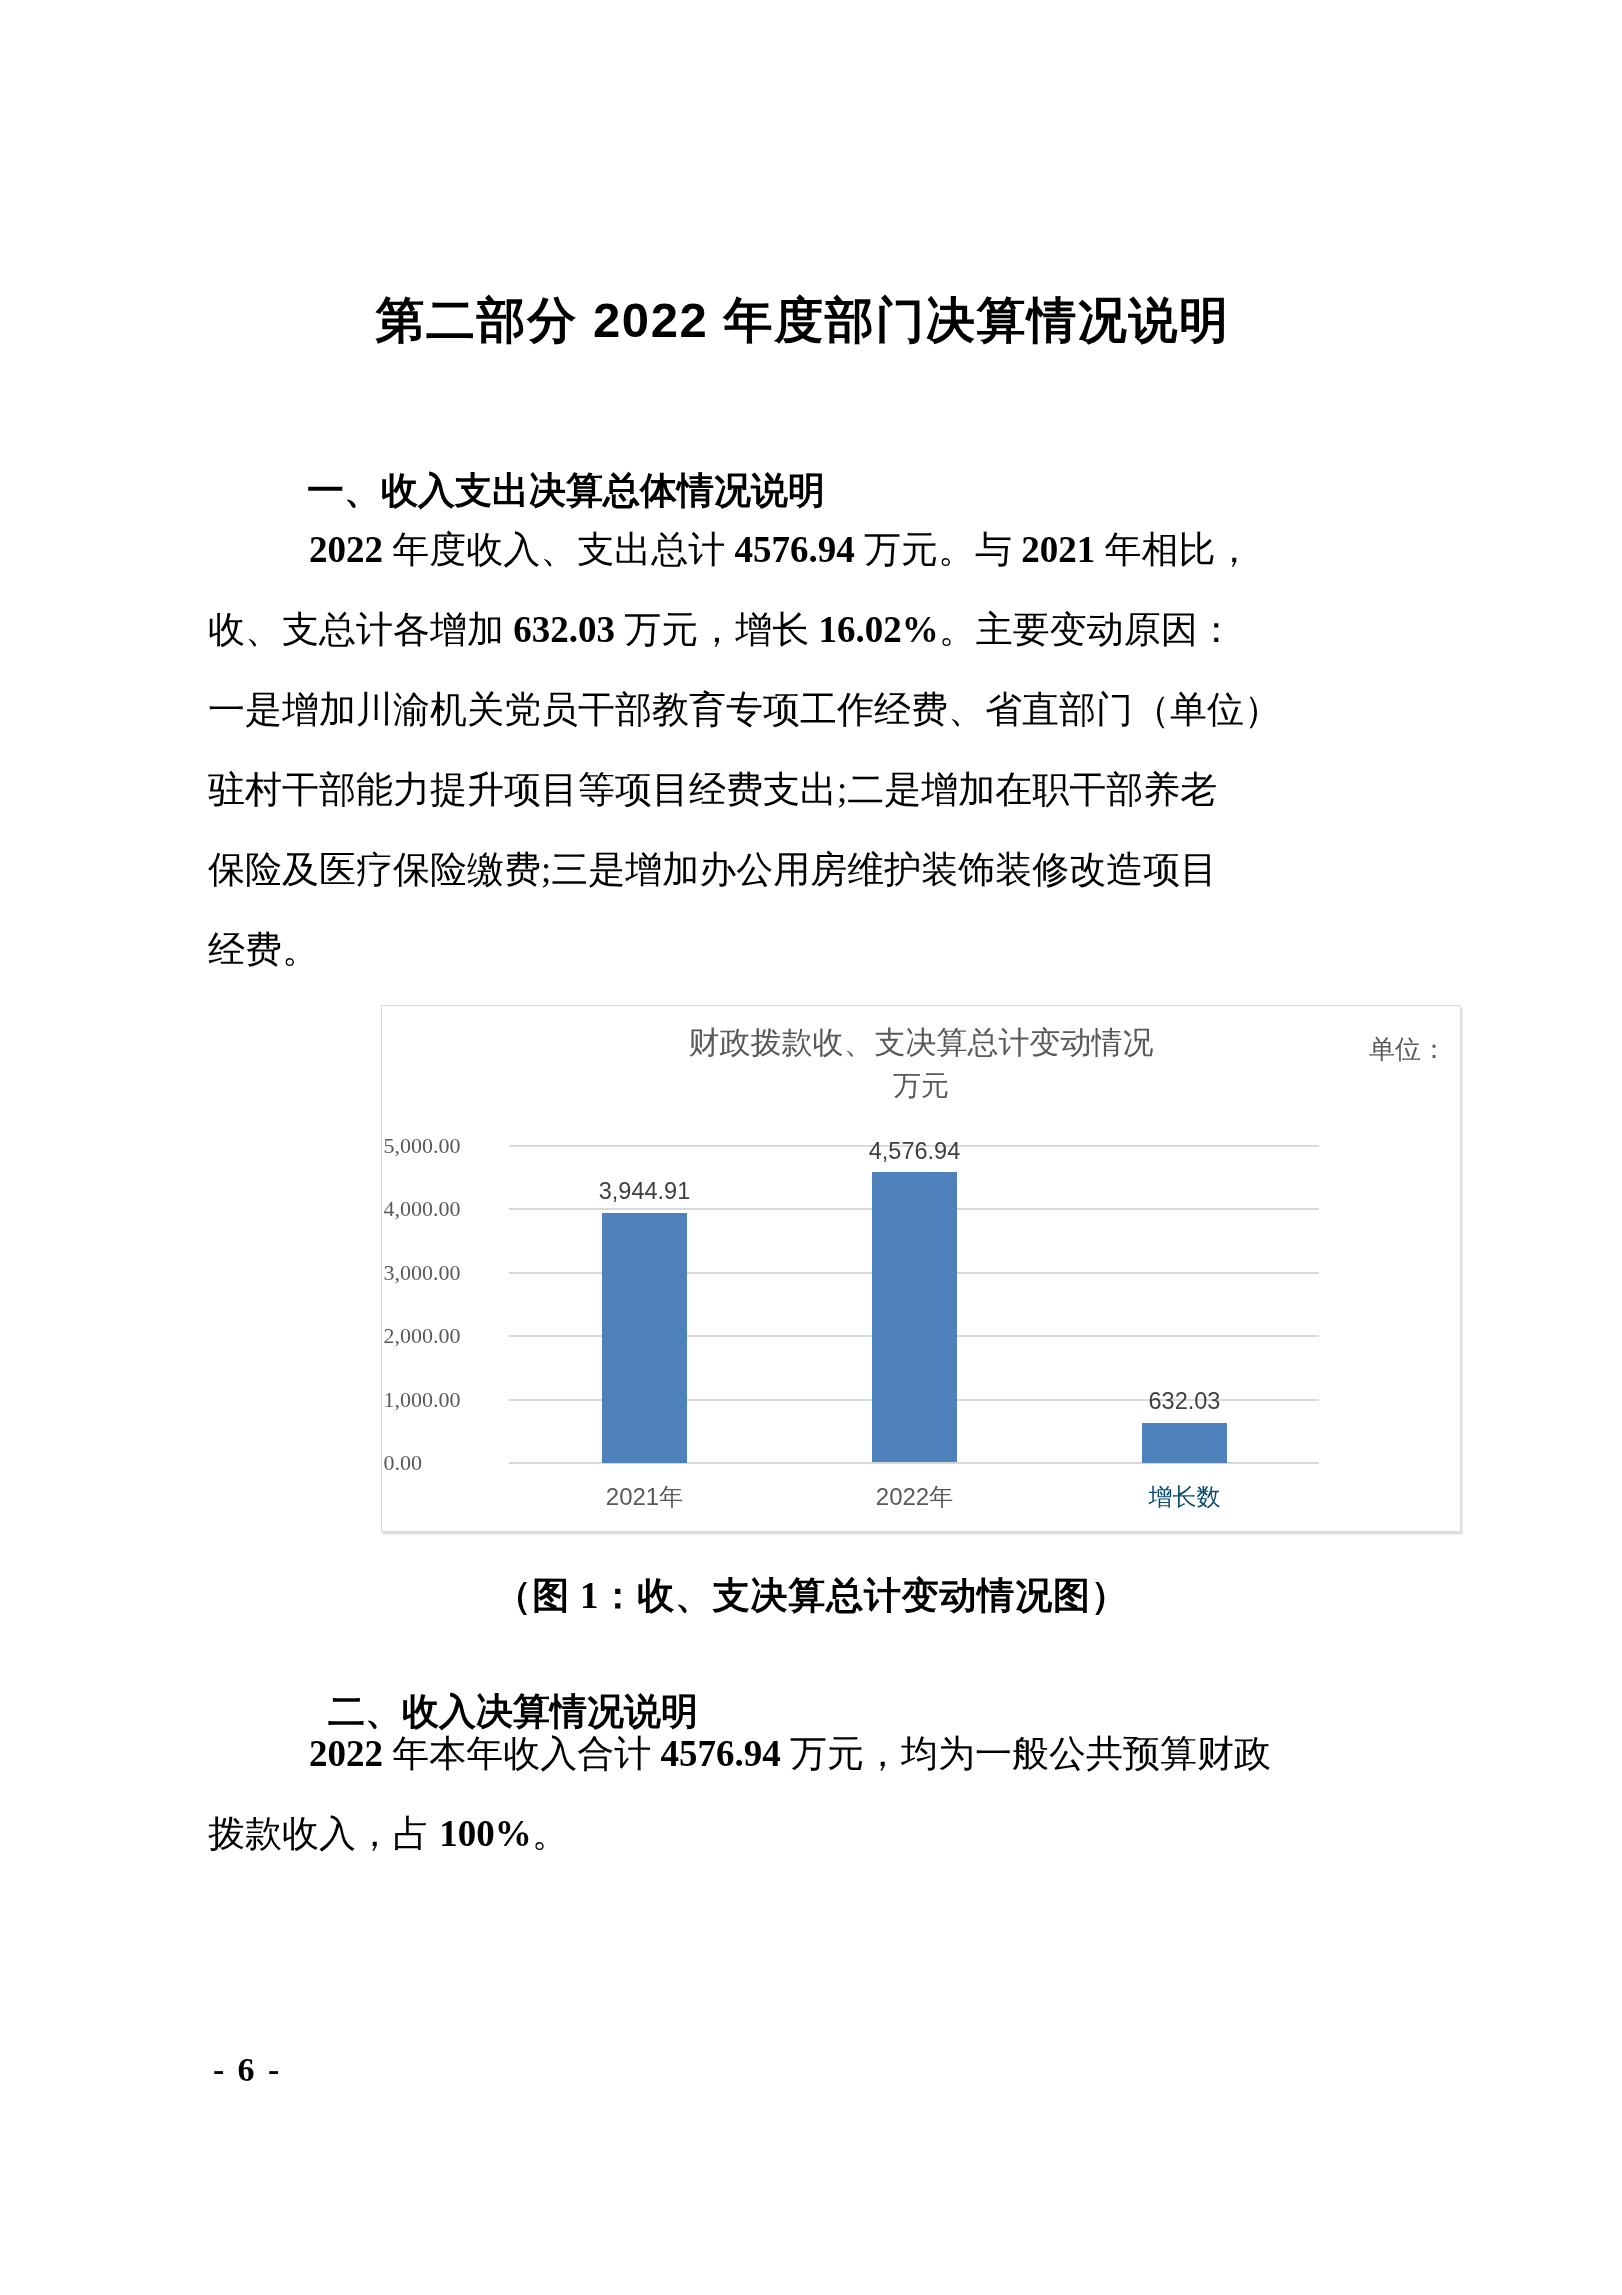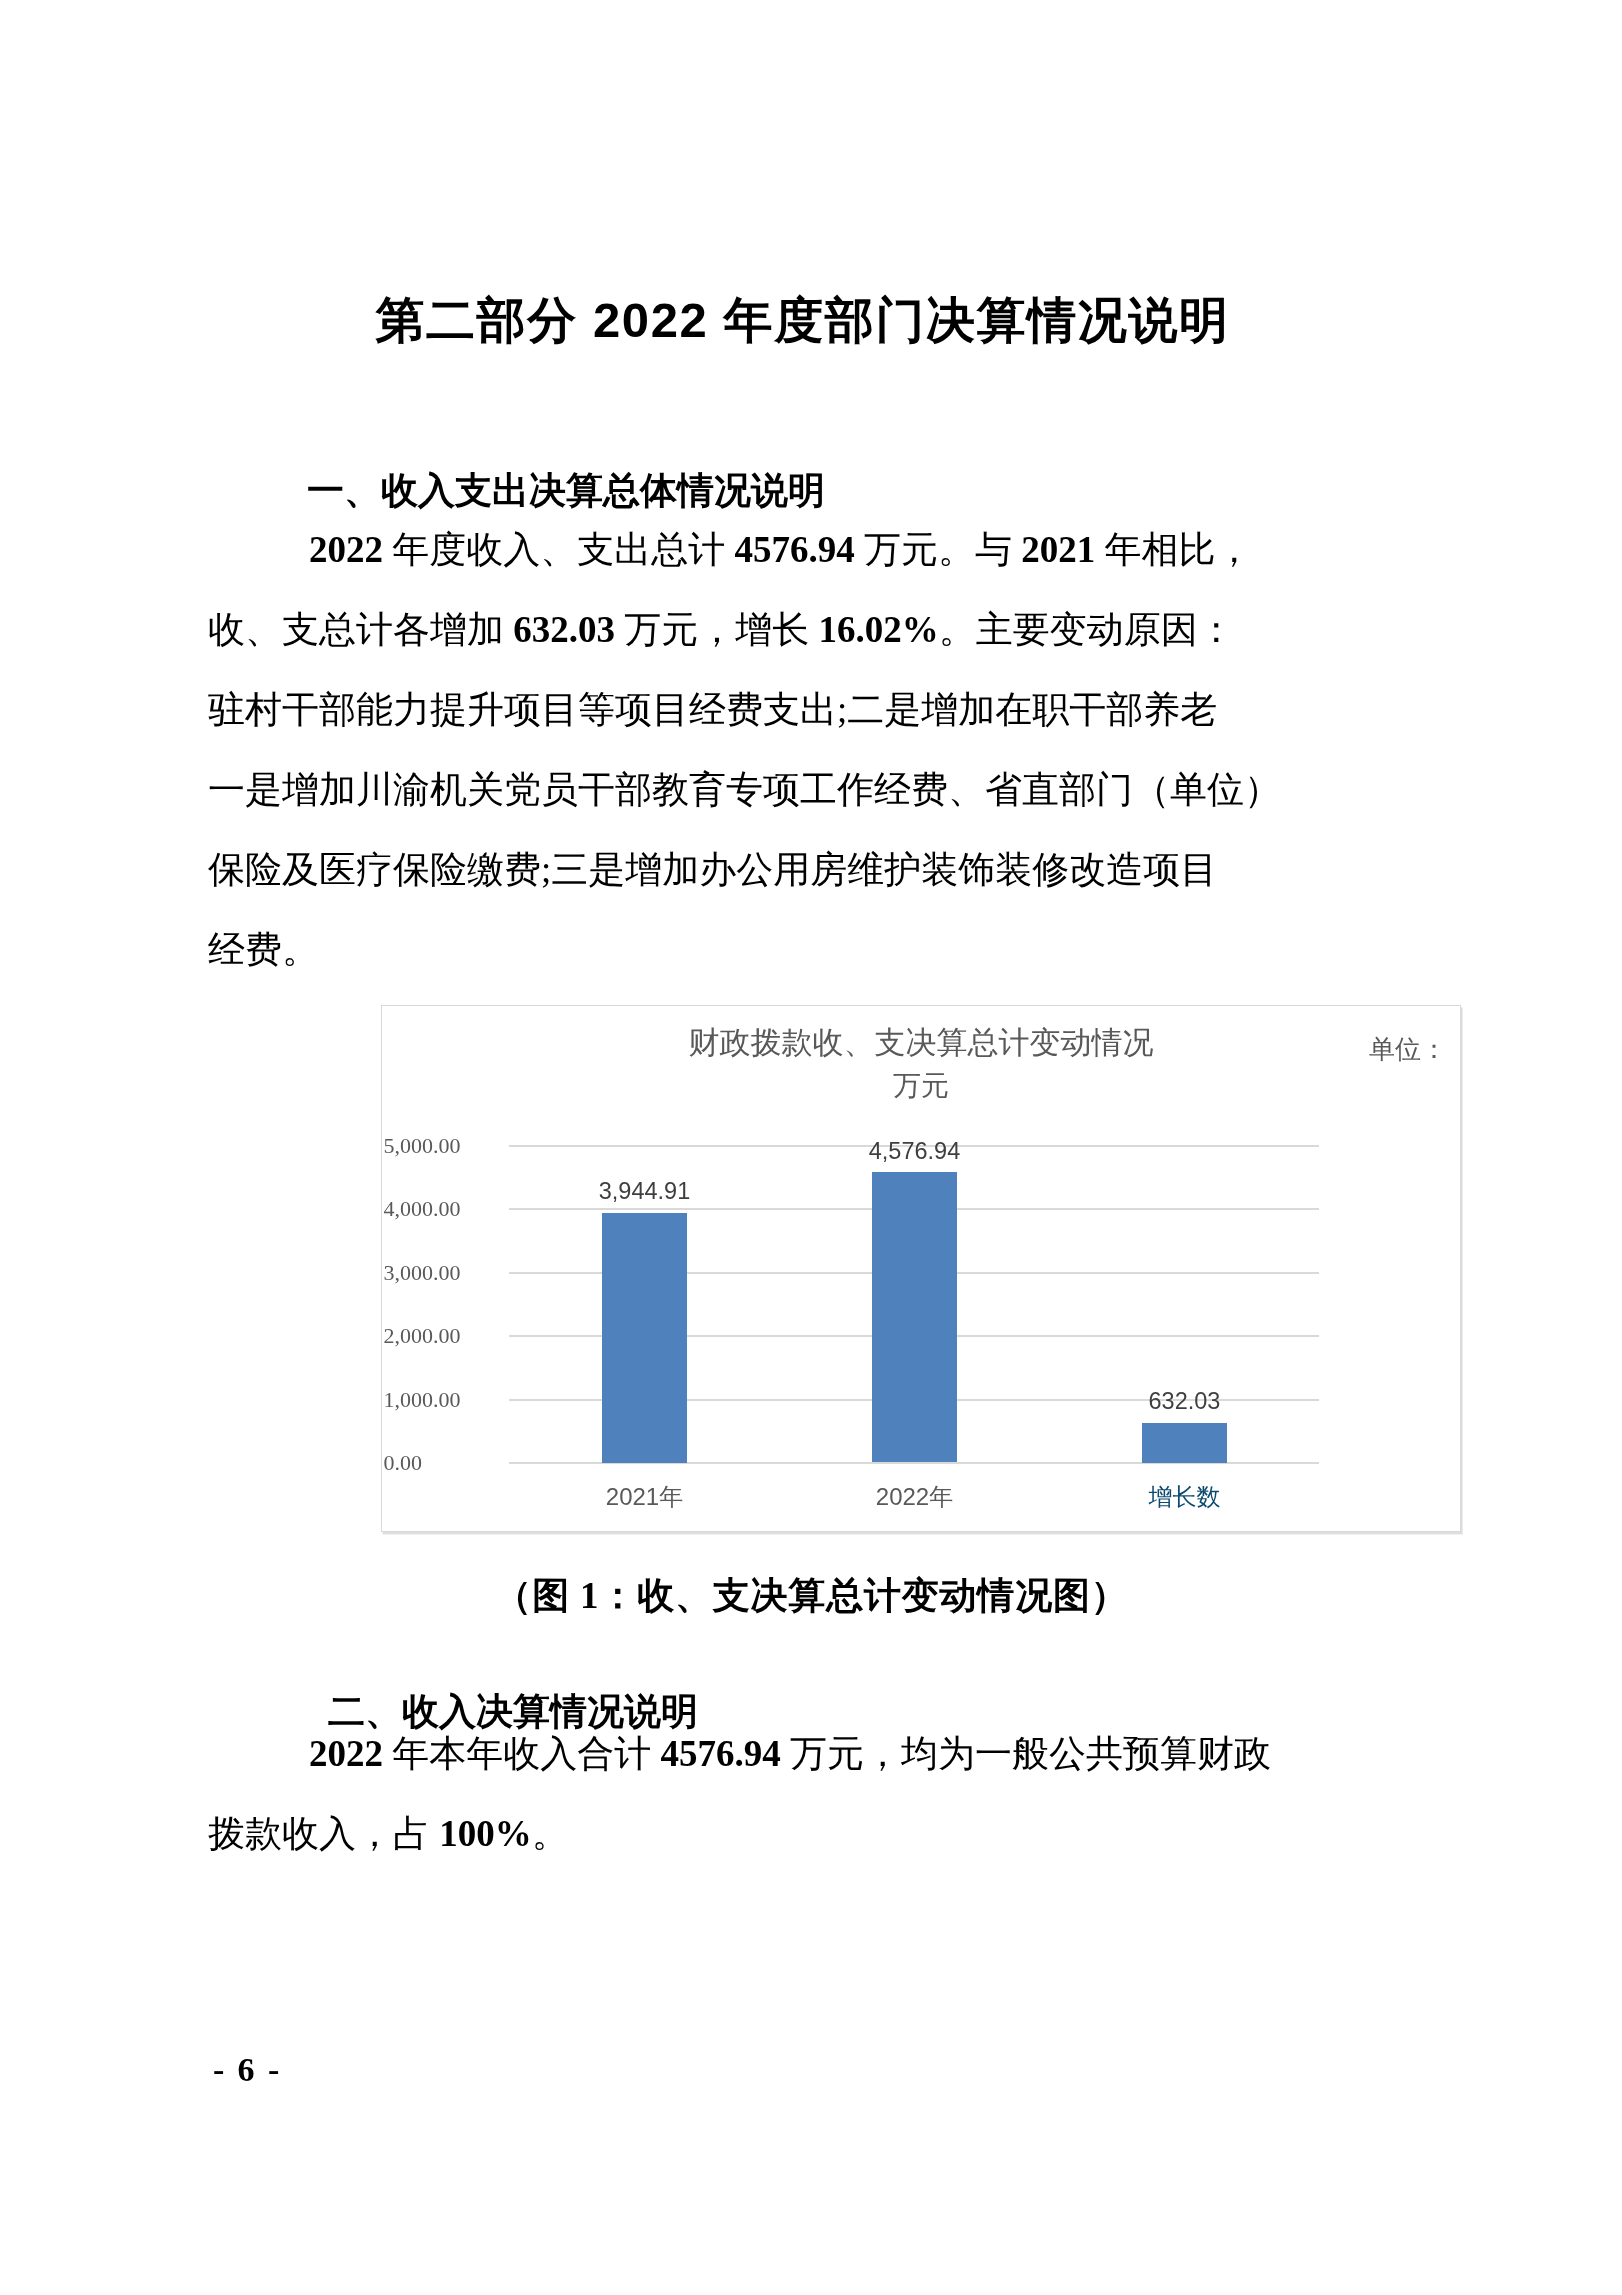--- a/index.html
+++ b/index.html
@@ -86,22 +86,22 @@
 
 <div class="page">
 
   <div class="doc-title">第二部分 2022 年度部门决算情况说明</div>
 
   <div class="sec-heading h1">一、收入支出决算总体情况说明</div>
 
   <div class="para para1">
       <div class="line indent"><span class="b">2022</span><span> 年度收入、支出总计 </span><span class="b">4576.94</span><span> 万元。与 </span><span class="b">2021</span><span> 年相比，</span></div>
       <div class="line"><span>收、支总计各增加 </span><span class="b">632.03</span><span> 万元，增长 </span><span class="b">16.02%</span><span>。主要变动原因：</span></div>
+      <div class="line"><span>一是增加川渝机关党员干部教育专项工作经费、省直部门（单位）</span></div>
       <div class="line"><span>驻村干部能力提升项目等项目经费支出;二是增加在职干部养老</span></div>
-      <div class="line"><span>一是增加川渝机关党员干部教育专项工作经费、省直部门（单位）</span></div>
       <div class="line"><span>保险及医疗保险缴费;三是增加办公用房维护装饰装修改造项目</span></div>
       <div class="line"><span>经费。</span></div>
     </div>
 
   <div class="chart-box">
     <div class="chart-title">
       <span>财政拨款收、支决算总计变动情况</span><br>
       <span class="unit-value">万元</span>
     </div>
     <div class="chart-unit">单位：</div>

